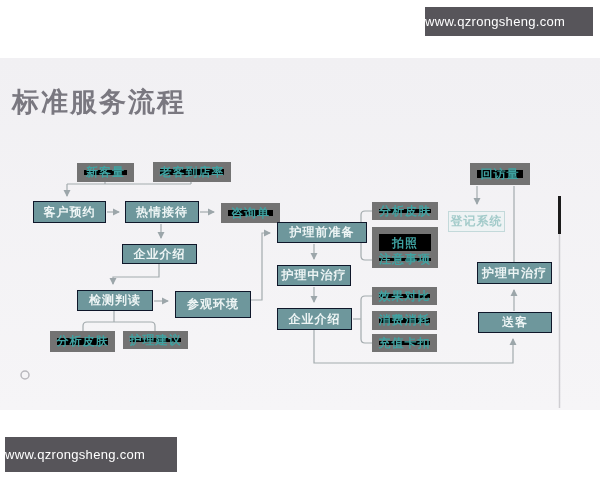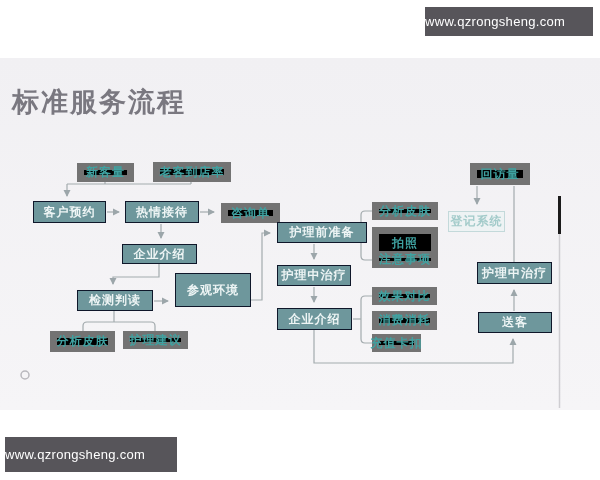--- a/index.html
+++ b/index.html
@@ -77,32 +77,32 @@
   <circle cx="25" cy="375" r="4" fill="none" stroke="#b9b8bd" stroke-width="1.5"></circle>
 </svg>
 
 <div class="node outline" style="left:77px;top:163px;width:57px;height:19px">新客量</div>
 <div class="node outline" style="left:153px;top:162px;width:78px;height:20px">老客到店率</div>
 <div class="node solid" style="left:33px;top:201px;width:73px;height:22px">客户预约</div>
 <div class="node solid" style="left:125px;top:201px;width:74px;height:22px">热情接待</div>
 <div class="node outline" style="left:221px;top:203px;width:59px;height:20px">咨询单</div>
 <div class="node solid" style="left:122px;top:244px;width:75px;height:20px">企业介绍</div>
 <div class="node solid" style="left:77px;top:290px;width:76px;height:21px">检测判读</div>
-<div class="node solid" style="left:175px;top:273px;width:76px;height:34px">参观环境</div>
+<div class="node solid" style="left:175px;top:291px;width:76px;height:27px">参观环境</div>
 <div class="node outline" style="left:50px;top:331px;width:65px;height:21px">分析皮肤</div>
 <div class="node outline" style="left:123px;top:331px;width:65px;height:18px">护理建议</div>
 <div class="node solid" style="left:277px;top:222px;width:90px;height:21px">护理前准备</div>
 <div class="node solid" style="left:277px;top:265px;width:74px;height:21px">护理中治疗</div>
 <div class="node solid" style="left:277px;top:308px;width:75px;height:22px">企业介绍</div>
 <div class="node outline" style="left:372px;top:202px;width:66px;height:18px">分析皮肤</div>
 <div class="node outline" style="left:372px;top:227px;width:66px;height:32px">拍照</div>
 <div class="node outline" style="left:372px;top:251px;width:66px;height:17px">注意事项</div>
 <div class="node outline" style="left:372px;top:287px;width:65px;height:18px">效果对比</div>
 <div class="node outline" style="left:372px;top:311px;width:65px;height:19px">消费消耗</div>
-<div class="node outline" style="left:372px;top:334px;width:49px;height:18px">充值卡扣</div>
+<div class="node outline" style="left:372px;top:334px;width:65px;height:18px">充值卡扣</div>
 <div class="node outline" style="left:470px;top:163px;width:60px;height:22px">回访量</div>
 <div class="node faint" style="left:448px;top:211px;width:57px;height:21px">登记系统</div>
 <div class="node solid" style="left:477px;top:262px;width:75px;height:22px">护理中治疗</div>
 <div class="node solid" style="left:478px;top:312px;width:74px;height:21px">送客</div>
 
 <div class="watermark bottom">
   <span>www.qzrongsheng.com</span>
 </div>
 
 </body></html>

